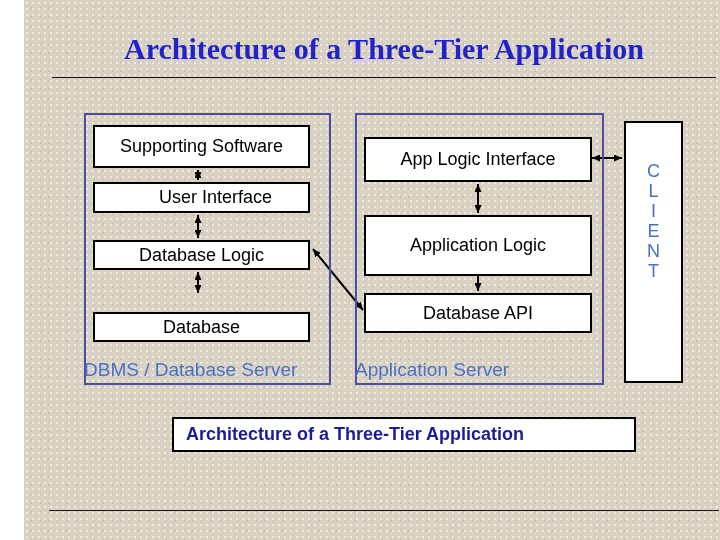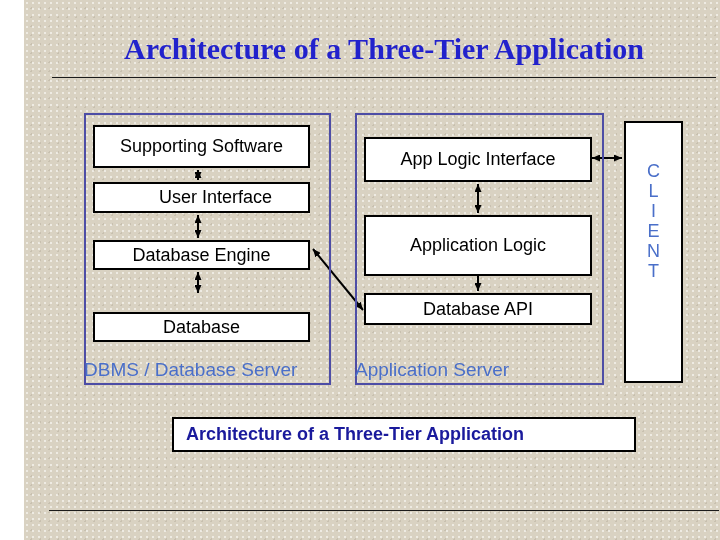--- a/index.html
+++ b/index.html
@@ -36,21 +36,21 @@
     font-size:18px;color:#000;white-space:nowrap;
   }
   .node-l{left:69px;width:217px;}
   .node-r{left:340px;width:228px;}
   .n-ss{top:125px;height:43px;}
   .n-ui{top:182px;height:31px;padding-left:28px;}
   .n-de{top:240px;height:30px;}
   .n-db{top:312px;height:30px;text-align:right;}
   .n-aui{top:137px;height:45px;}
   .n-al{top:215px;height:61px;}
-  .n-api{top:293px;height:32px;}
+  .n-api{top:293px;height:40px;}
   .panel-label{
     position:absolute;text-align:left;font-size:19px;
     color:var(--label-blue,#4a6fc9);white-space:nowrap;
   }
   .pl-dbms{left:60px;width:247px;top:359px;}
   .pl-app{left:331px;width:285px;top:359px;}
   .client{
     position:absolute;left:600px;top:121px;width:59px;height:262px;
     background:var(--box-fill,#fff);border:2px solid var(--box-border,#000);
     box-sizing:border-box;display:flex;flex-direction:column;align-items:center;
@@ -87,21 +87,21 @@
       <line x1="454" y1="184" x2="454" y2="213" marker-start="url(#arr)" marker-end="url(#arr)"></line>
       <line x1="454" y1="262" x2="454" y2="291" marker-start="url(#arr)" marker-end="url(#arr)"></line>
       <line x1="568" y1="158" x2="598" y2="158" marker-start="url(#arr)" marker-end="url(#arr)"></line>
       <line x1="289" y1="249" x2="339" y2="310" marker-start="url(#arr)" marker-end="url(#arr)"></line>
     </g>
   </svg>
 
   <div class="panel panel-dbms"></div>
   <div class="node node-l n-ss">Supporting Software</div>
   <div class="node node-l n-ui">User Interface</div>
-  <div class="node node-l n-de">Database Engine</div>
+  <div class="node node-l n-de">Database Logic</div>
   <div class="node node-l n-db">Database</div>
   <div class="panel-label pl-dbms">DBMS / Database Server</div>
 
   <div class="panel panel-app"></div>
   <div class="node node-r n-aui">App Logic Interface</div>
   <div class="node node-r n-al">Application Logic</div>
   <div class="node node-r n-api">Database API</div>
   <div class="panel-label pl-app">Application Server</div>
 
   <div class="client">

